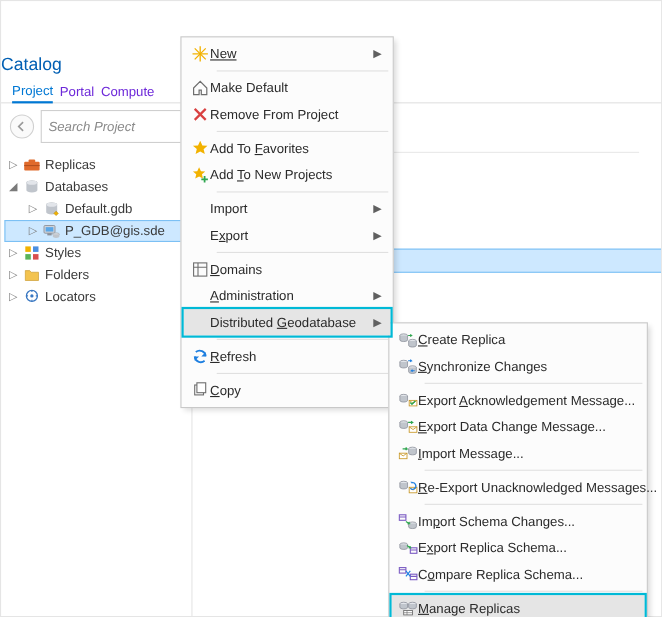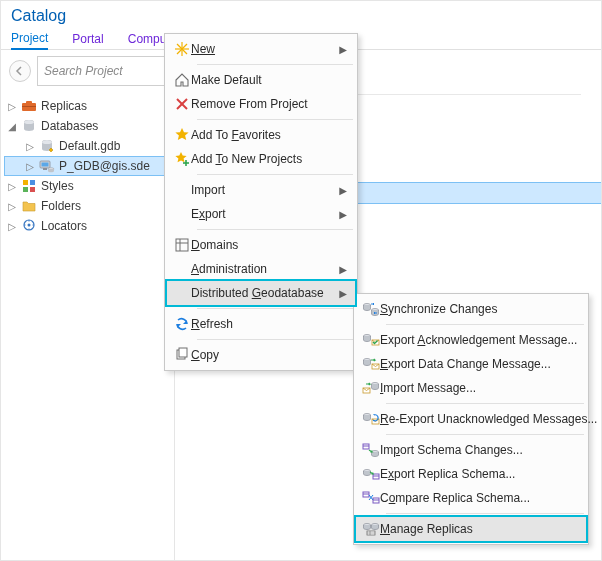--- a/index.html
+++ b/index.html
@@ -17,30 +17,31 @@
     width: 602px;
     height: 561px;
     position: relative;
     background: #ffffff;
     border: 1px solid #e5e5e5;
     box-sizing: border-box;
   }
   .title {
     font-size: 16px;
     color: #005fb3;
-    padding: 6px 10px 2px 10px;
+    padding: 6px 10px 2px 0;
     font-weight: 400;
+    margin-top: 44px;
   }
   .tabs {
     display: flex;
     align-items: flex-end;
     padding: 0 10px;
     height: 22px;
     border-bottom: 1px solid #e0e0e0;
-    gap: 24px;
+    gap: 6px;
   }
   .tab {
     color: #6d28d9;
     padding-bottom: 3px;
     cursor: default;
   }
   .tab.active {
     color: #0078d4;
     border-bottom: 2px solid #0078d4;
     margin-bottom: -1px;
@@ -411,20 +412,32 @@
             <rect x="3" y="3" width="8" height="9" fill="#fff" stroke="#6e6e6e"></rect>
             <rect x="5" y="1" width="8" height="9" fill="#fff" stroke="#6e6e6e"></rect>
           </svg>
       </span>
       <span class="label"><span class="underline">C</span><span>opy</span></span>
     </div>
   </div>
 
   <div class="menu" id="menu2">
 
+    <div class="menu-item">
+      <span class="icon">
+        <svg width="18" height="16" viewBox="0 0 18 16">
+            <ellipse cx="5" cy="4" rx="3.5" ry="1.5" fill="#e2e5ea" stroke="#8b8f99" stroke-width="0.7"></ellipse>
+            <path d="M1.5 4v4c0 .8 1.6 1.5 3.5 1.5s3.5-.7 3.5-1.5V4" fill="#c0c5cc" stroke="#8b8f99" stroke-width="0.7"></path>
+            <ellipse cx="13" cy="9" rx="3.5" ry="1.5" fill="#e2e5ea" stroke="#8b8f99" stroke-width="0.7"></ellipse>
+            <path d="M9.5 9v4c0 .8 1.6 1.5 3.5 1.5s3.5-.7 3.5-1.5V9" fill="#c0c5cc" stroke="#8b8f99" stroke-width="0.7"></path>
+            <path d="M9 4 h3 l-1-1 m1 1 l-1 1" stroke="#2fa64f" stroke-width="1.1" fill="none"></path>
+          </svg>
+      </span>
+      <span class="label"><span class="underline">C</span><span>reate Replica</span></span>
+    </div>
 
     <div class="menu-item">
       <span class="icon">
         <svg width="18" height="16" viewBox="0 0 18 16">
             <ellipse cx="5" cy="4" rx="3.5" ry="1.5" fill="#e2e5ea" stroke="#8b8f99" stroke-width="0.7"></ellipse>
             <path d="M1.5 4v4c0 .8 1.6 1.5 3.5 1.5s3.5-.7 3.5-1.5V4" fill="#c0c5cc" stroke="#8b8f99" stroke-width="0.7"></path>
             <ellipse cx="13" cy="9" rx="3.5" ry="1.5" fill="#e2e5ea" stroke="#8b8f99" stroke-width="0.7"></ellipse>
             <path d="M9.5 9v4c0 .8 1.6 1.5 3.5 1.5s3.5-.7 3.5-1.5V9" fill="#c0c5cc" stroke="#8b8f99" stroke-width="0.7"></path>
             <path d="M9 3 h3 l-1-1 m1 1 l-1 1" stroke="#1e7fe0" stroke-width="1" fill="none"></path>
             <path d="M9 6 h-3 l1-1 m-1 1 l1 1" stroke="#1e7fe0" stroke-width="1" fill="none" transform="translate(6,6)"></path>

